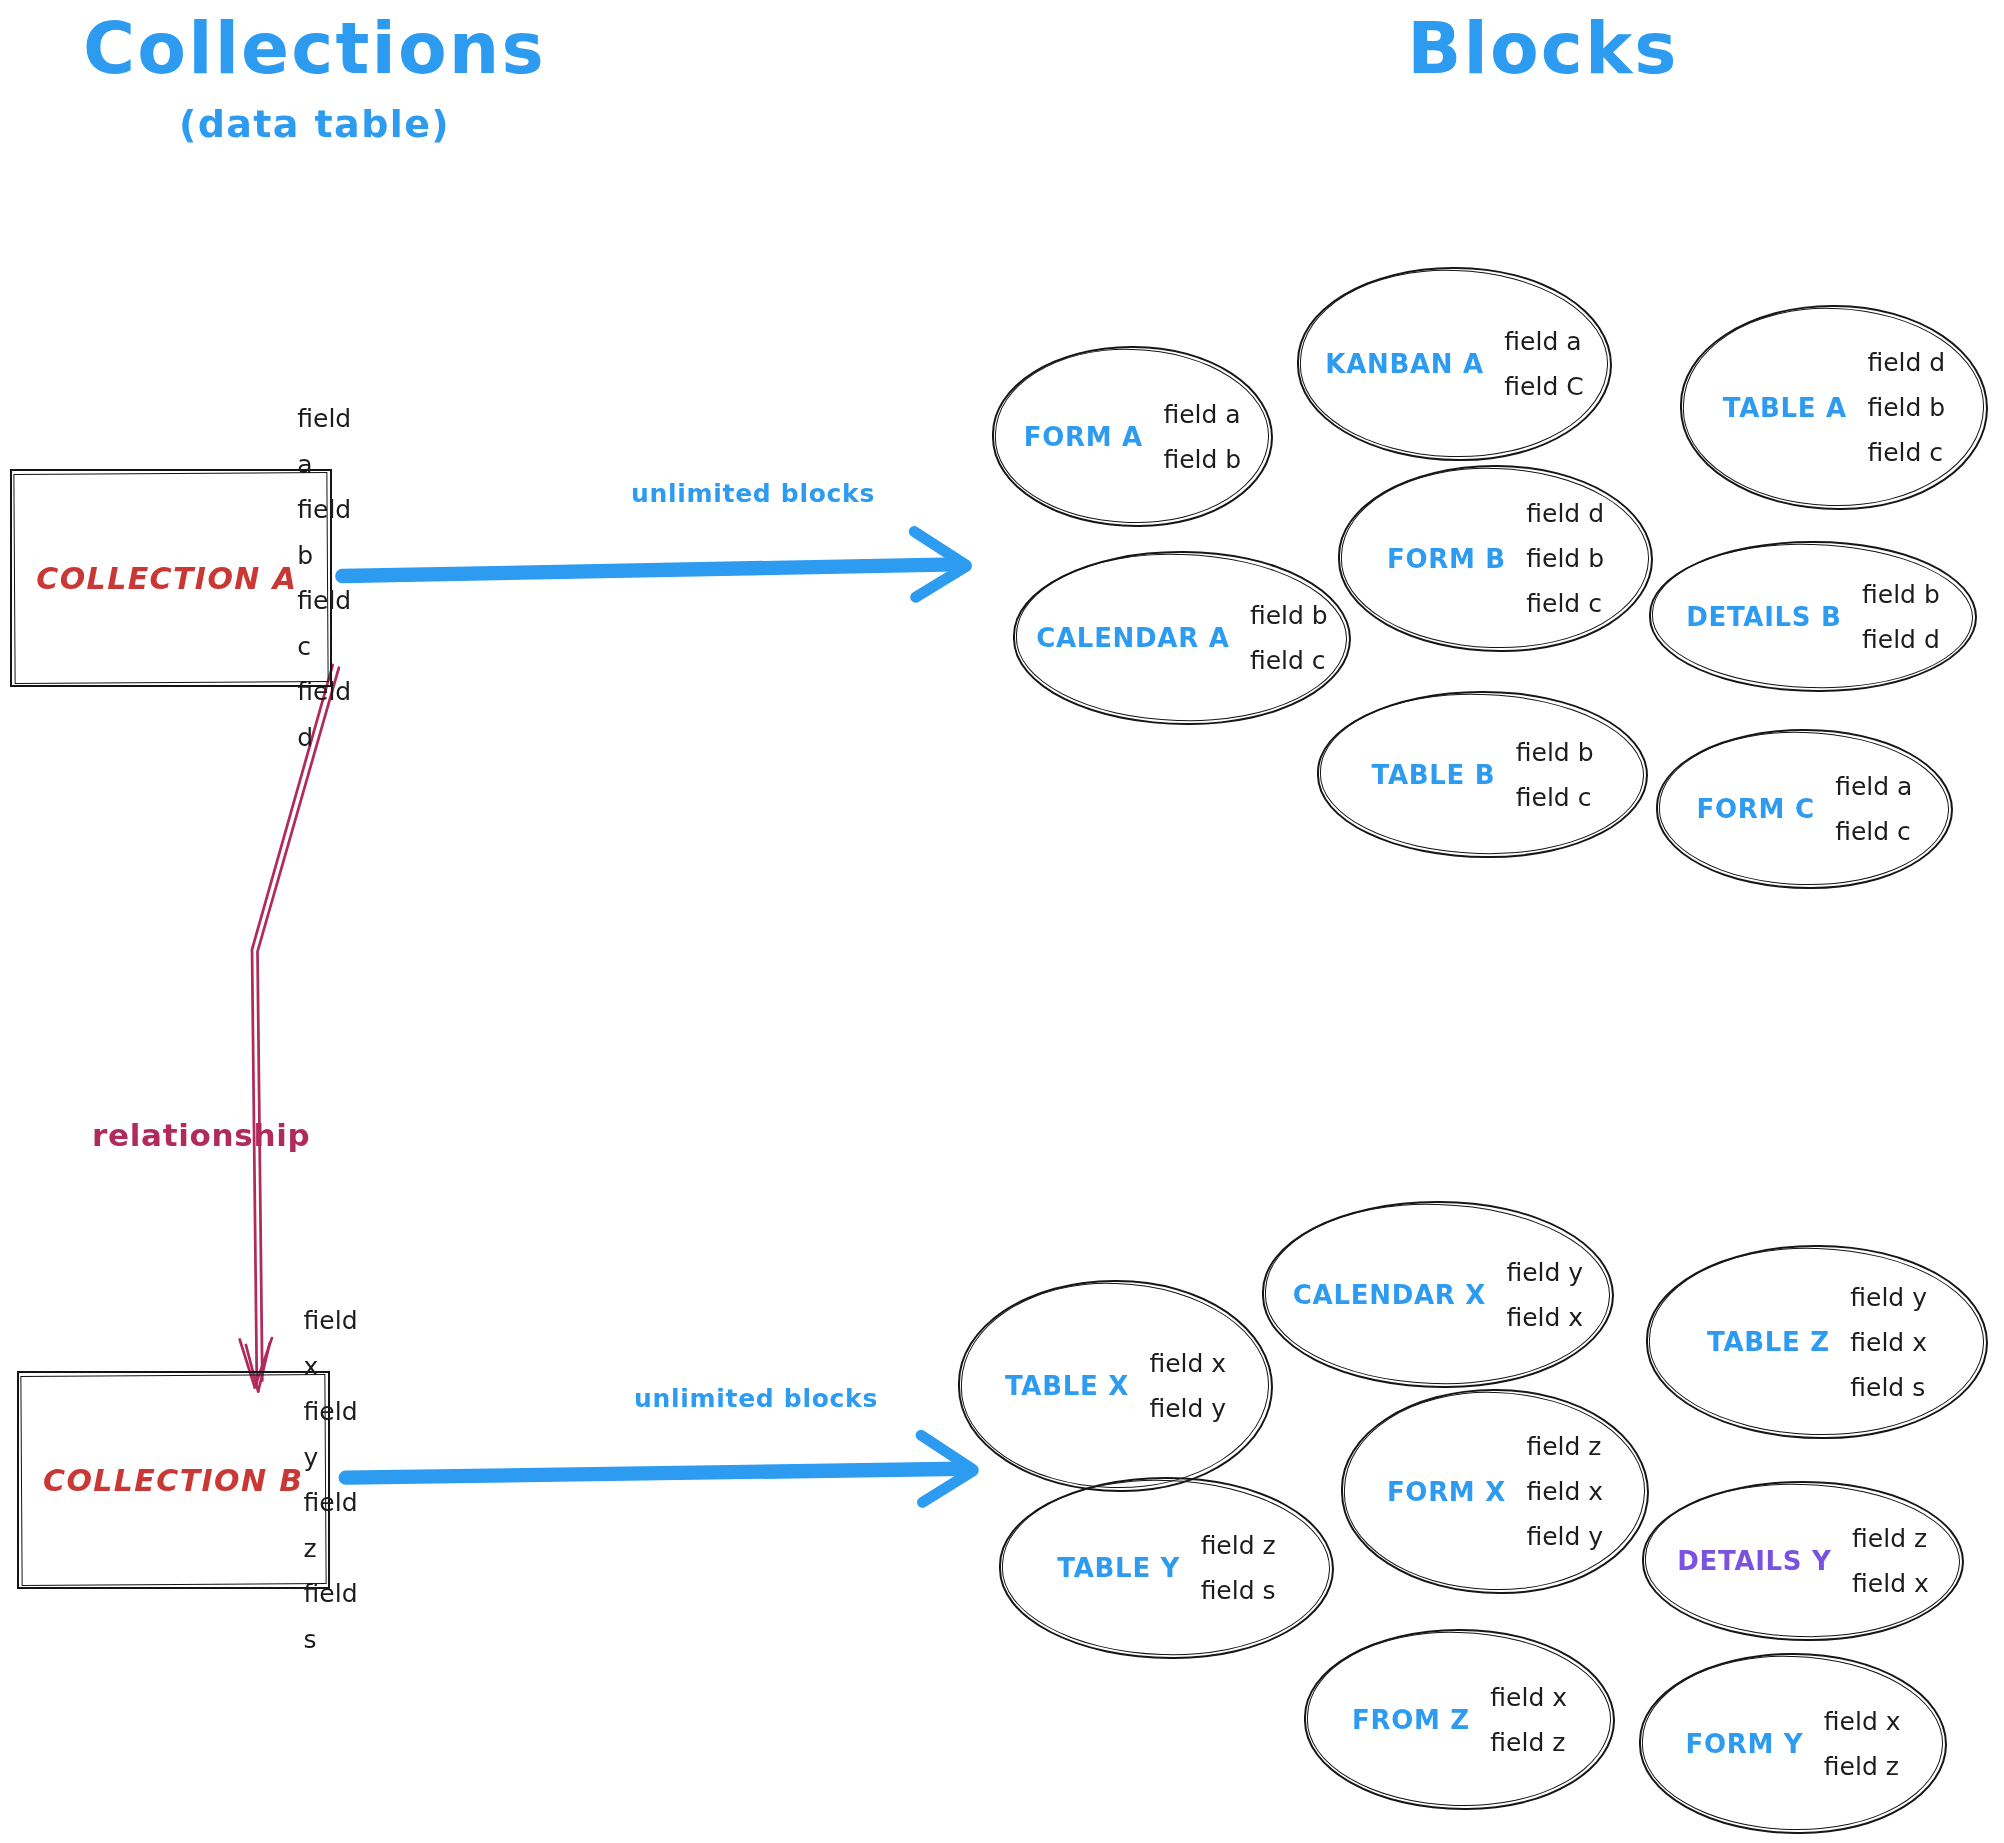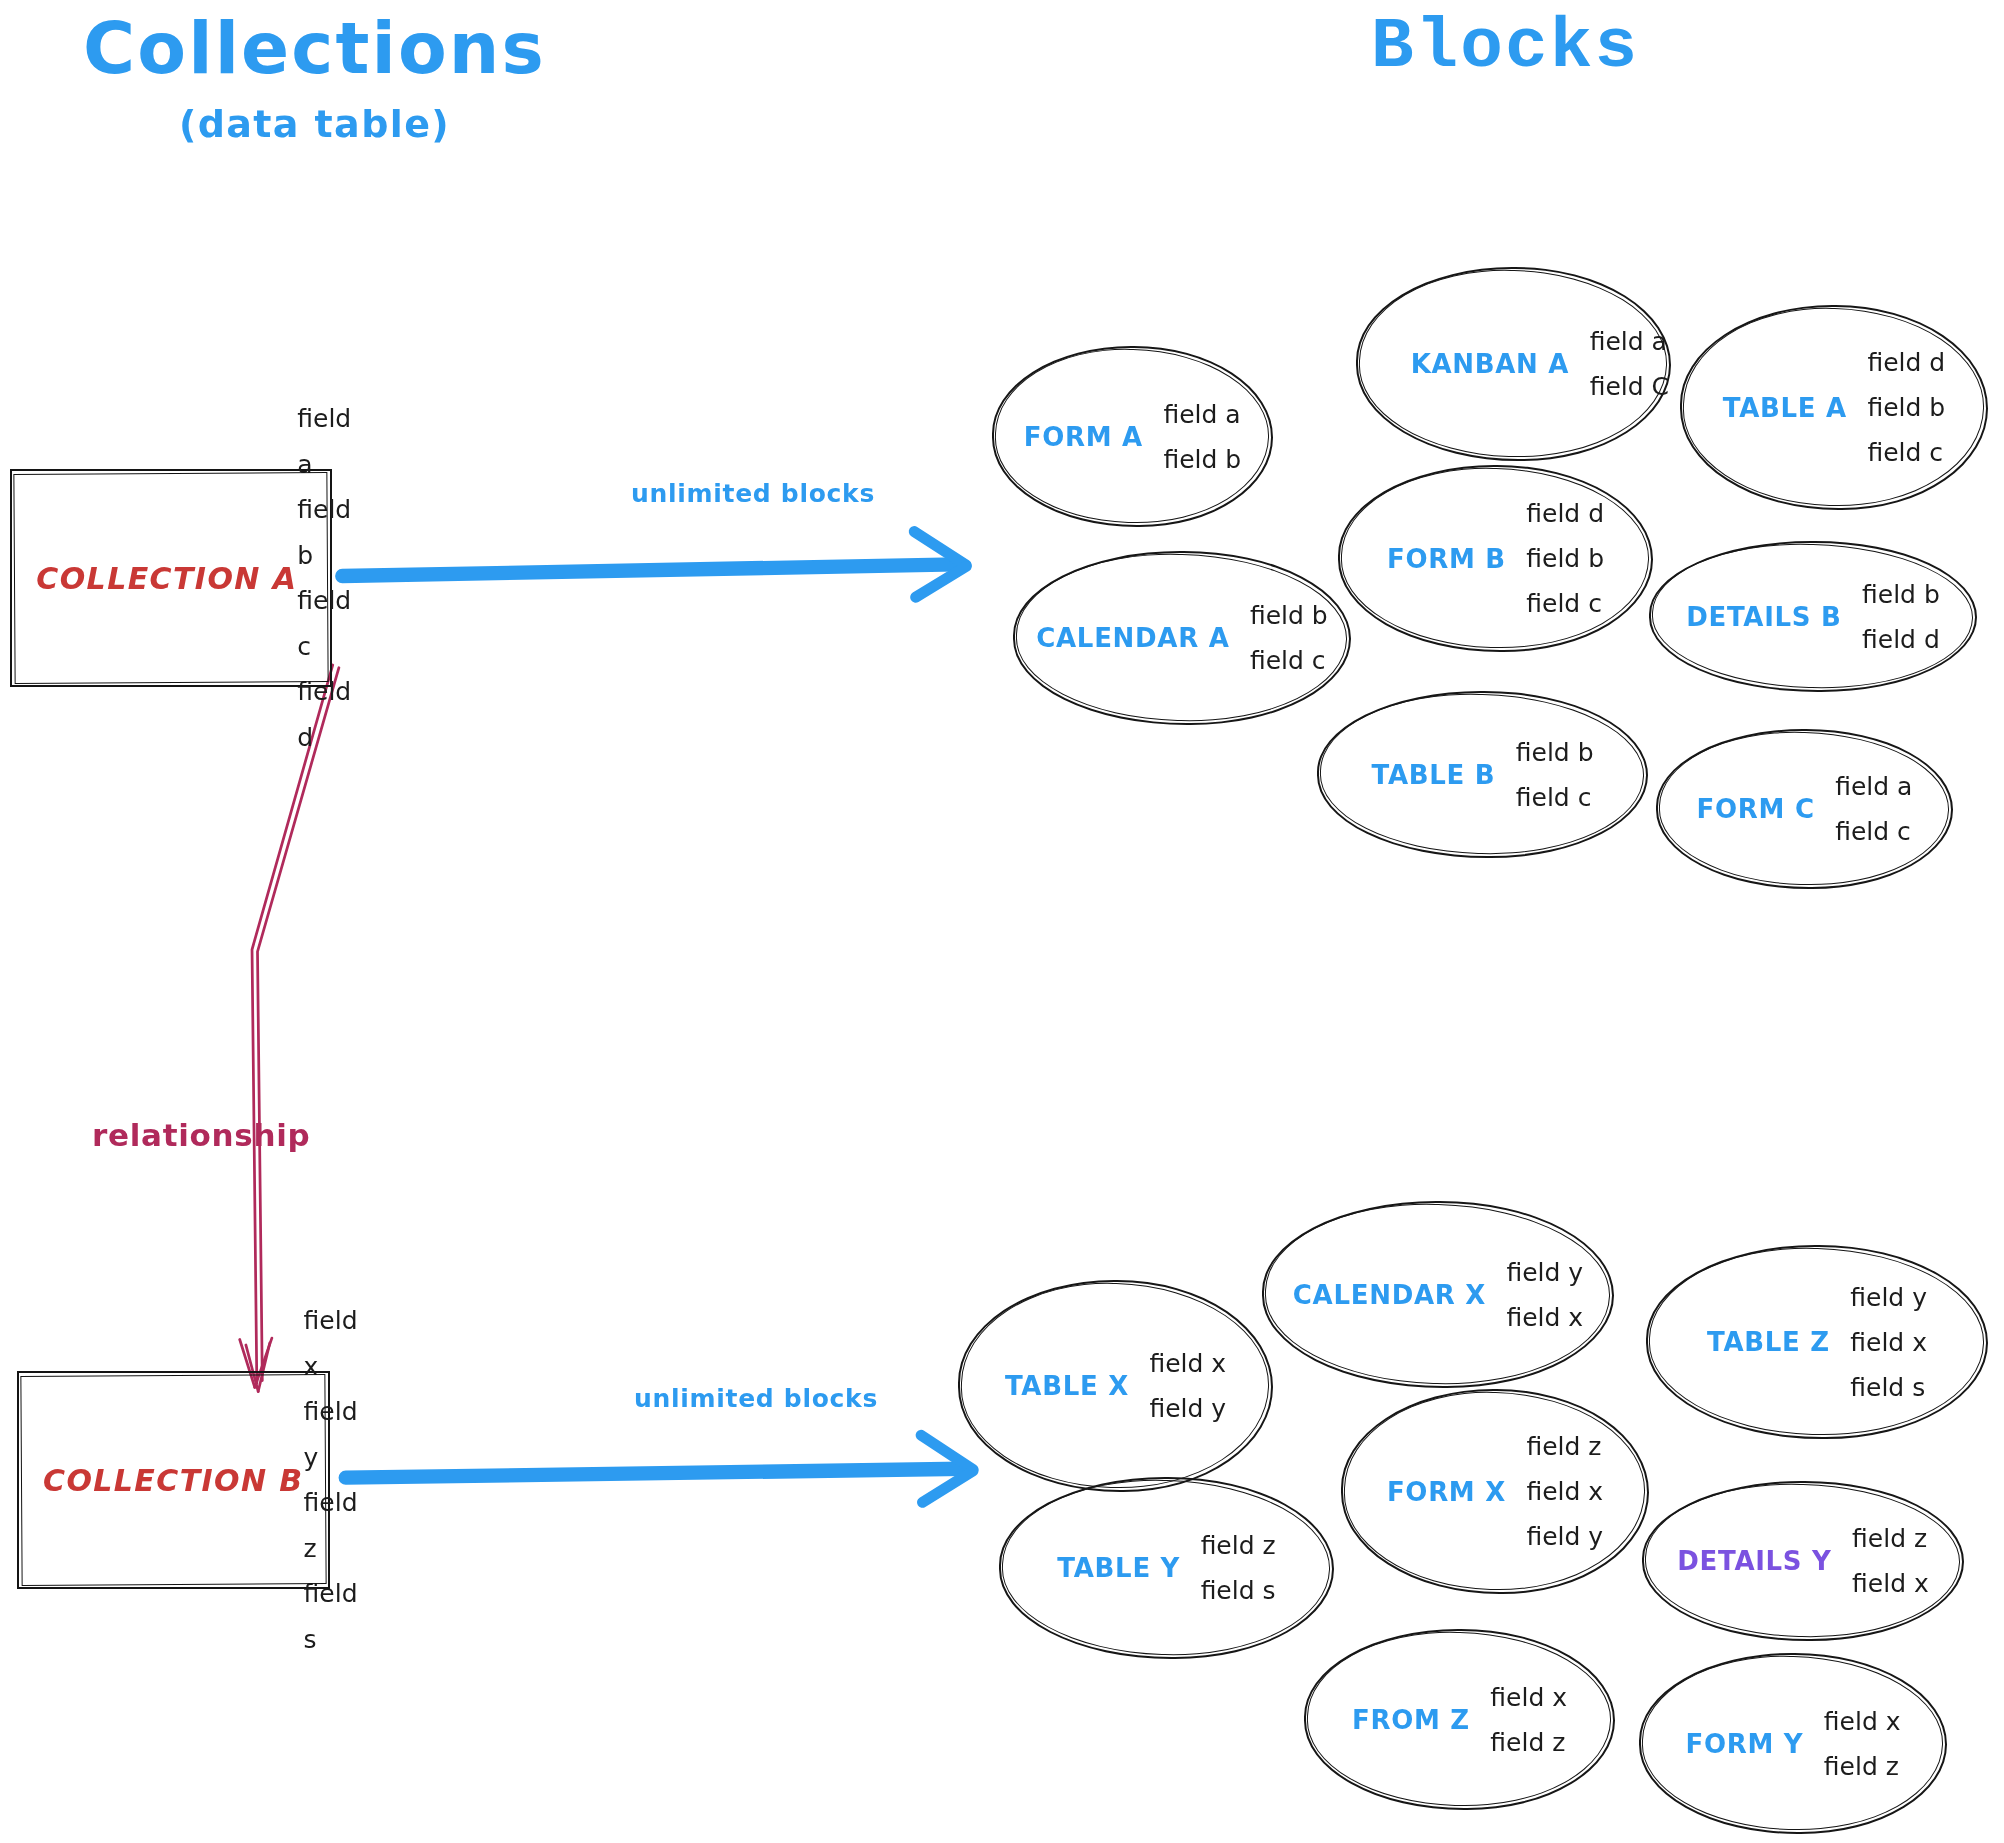--- a/index.html
+++ b/index.html
@@ -3,21 +3,21 @@
 <meta charset="utf-8">
 <style>
   html,body{margin:0;padding:0;background:#ffffff;}
   #stage{position:relative;width:2005px;height:1843px;background:#ffffff;overflow:hidden;
          font-family:"DejaVu Sans", sans-serif;color:#1c1c1c;}
   svg.wires{position:absolute;left:0;top:0;pointer-events:none;}
 
   
   .head{position:absolute;text-align:center;color:#2d9bf0;}
   .head-left{left:82px;top:6.8px;width:465px;}
-  .head-right{left:1293px;top:6.8px;width:424px;font-family:Liberation Mono, monospace;}
+  .head-right{left:1331px;top:6.8px;width:424px;}
   .h-title{font-size:71px;font-weight:700;letter-spacing:2.1px;}
   .h-sub{font-size:38px;font-weight:600;margin-top:12px;letter-spacing:1.4px;}
 
   
   .cbox{position:absolute;box-sizing:border-box;border:2.7px solid #141414;
         display:flex;align-items:center;justify-content:space-between;
         padding:0 24px;background:transparent;}
   .cbox::before{content:"";position:absolute;inset:2.1px;border:1.4px solid #141414;
         transform:rotate(-0.35deg);pointer-events:none;}
   .cbox-a{left:10.3px;top:469px;width:322px;height:218px;}
@@ -31,21 +31,21 @@
          border-radius:50% 50% 48% 52% / 49% 51% 50% 50%;
          display:flex;align-items:center;justify-content:center;gap:20.5px;}
   .block::before{content:"";position:absolute;inset:1.4px;border:1.7px solid #161616;
          border-radius:49% 51% 50% 50% / 51% 49% 52% 48%;
          transform:rotate(1.6deg);pointer-events:none;}
   .blabel{color:#2d9bf0;font-weight:700;font-size:26px;letter-spacing:0.7px;white-space:nowrap;}
   .blabel.label-purple{color:#7b52e0;}
   .bfields{display:flex;flex-direction:column;font-size:25px;line-height:1.8;}
 
   .b-form-a    {left:992px;top:346px; width:281px;height:181px;}
-  .b-kanban-a  {left:1356px;top:267px; width:315px;height:194px;justify-content:flex-end;}
+  .b-kanban-a  {left:1297px;top:267px; width:315px;height:194px;}
   .b-table-a   {left:1680px;top:305px; width:308px;height:205px;}
   .b-calendar-a{left:1013px;top:551px; width:338px;height:174px;align-items:center;}
   .b-form-b    {left:1338px;top:465px; width:315px;height:187px;}
   .b-details-b {left:1649px;top:541px; width:328px;height:151px;}
   .b-table-b   {left:1317px;top:691px;width:331px;height:167px;}
   .b-form-c    {left:1656px;top:729px;width:297px;height:160px;}
 
   .b-table-x   {left:958px;top:1280px;width:315px;height:212px;}
   .b-calendar-x{left:1262px;top:1201px;width:352px;height:187px;}
   .b-table-z   {left:1646px;top:1245px;width:342px;height:194px;}

